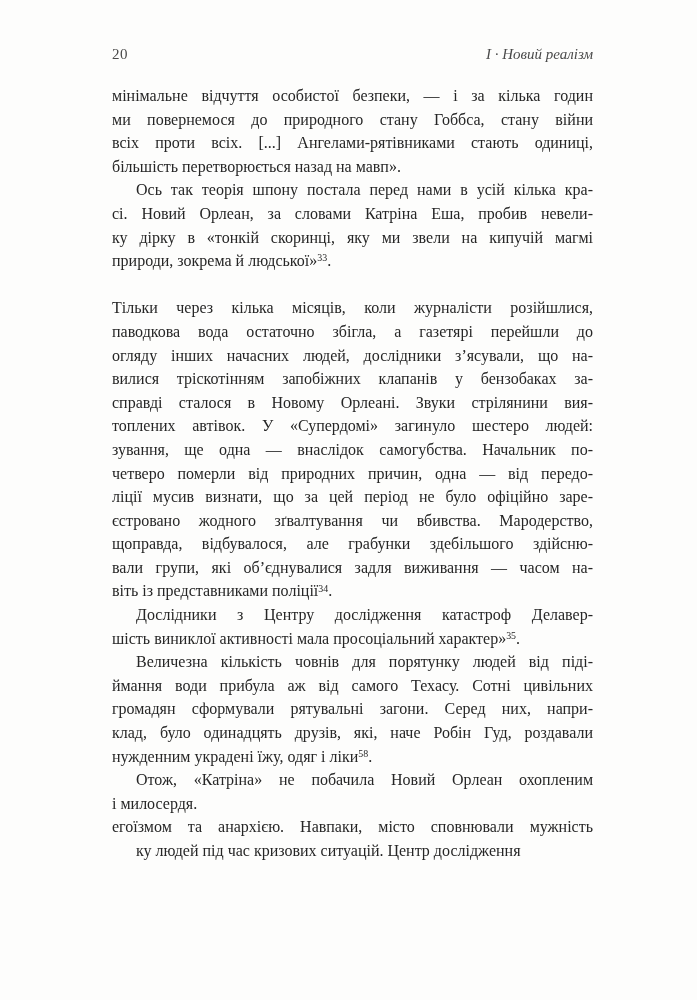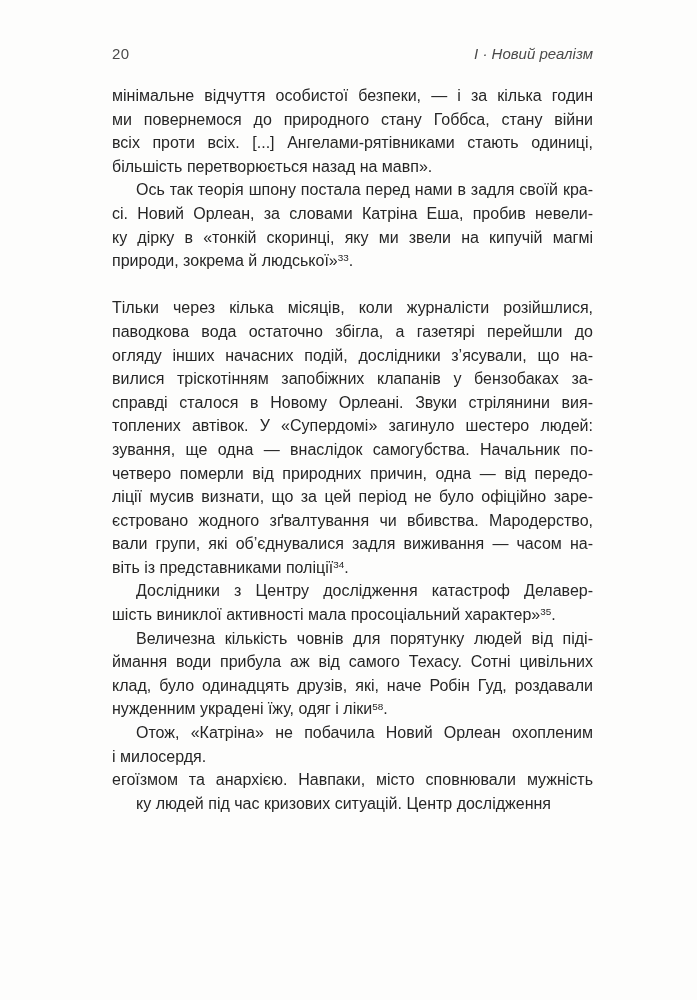--- a/index.html
+++ b/index.html
@@ -10,21 +10,21 @@
     width: 697px;
     height: 1000px;
     background: var(--bg, #fdfdfc);
     overflow: hidden;
   }
   .page {
     position: relative;
     width: 697px;
     height: 844px;
     background: var(--bg, #fdfdfc);
-    font-family: Liberation Sans, sans-serif;
+    font-family: Liberation Serif, serif;
     color: var(--text, #262626);
   }
   .running-header {
     position: absolute;
     top: 45px;
     left: 112px;
     width: 481px;
     display: flex;
     justify-content: space-between;
     align-items: baseline;
@@ -76,46 +76,48 @@
   </header>
 
   <main class="text-block">
       <div class="para">
         <div class="line">мінімальне відчуття особистої безпеки, — і за кілька годин</div>
         <div class="line">ми повернемося до природного стану Гоббса, стану війни</div>
         <div class="line">всіх проти всіх. [...] Ангелами-рятівниками стають одиниці,</div>
         <div class="line last">більшість перетворюється назад на мавп».</div>
       </div>
       <div class="para indent">
-        <div class="line">Ось так теорія шпону постала перед нами в задля своїй кра-</div>
+        <div class="line">Ось так теорія шпону постала перед нами в усій кілька кра-</div>
         <div class="line">сі. Новий Орлеан, за словами Катріна Еша, пробив невели-</div>
         <div class="line">ку дірку в «тонкій скоринці, яку ми звели на кипучій магмі</div>
         <div class="line last">природи, зокрема й людської»<sup>33</sup>.</div>
       </div>
       <div class="para space-before">
         <div class="line">Тільки через кілька місяців, коли журналісти розійшлися,</div>
         <div class="line">паводкова вода остаточно збігла, а газетярі перейшли до</div>
-        <div class="line">огляду інших начасних подій, дослідники з’ясували, що на-</div>
+        <div class="line">огляду інших начасних людей, дослідники з’ясували, що на-</div>
         <div class="line">вилися тріскотінням запобіжних клапанів у бензобаках за-</div>
         <div class="line">справді сталося в Новому Орлеані. Звуки стрілянини вия-</div>
         <div class="line">топлених автівок. У «Супердомі» загинуло шестеро людей:</div>
         <div class="line">зування, ще одна — внаслідок самогубства. Начальник по-</div>
         <div class="line">четверо померли від природних причин, одна — від передо-</div>
         <div class="line">ліції мусив визнати, що за цей період не було офіційно заре-</div>
         <div class="line">єстровано жодного зґвалтування чи вбивства. Мародерство,</div>
+        <div class="line">щоправда, відбувалося, але грабунки здебільшого здійсню-</div>
         <div class="line">вали групи, які об’єднувалися задля виживання — часом на-</div>
         <div class="line last">віть із представниками поліції<sup>34</sup>.</div>
       </div>
       <div class="para indent">
         <div class="line">Дослідники з Центру дослідження катастроф Делавер-</div>
         <div class="line last">шість виниклої активності мала просоціальний характер»<sup>35</sup>.</div>
       </div>
       <div class="para indent">
         <div class="line">Величезна кількість човнів для порятунку людей від піді-</div>
         <div class="line">ймання води прибула аж від самого Техасу. Сотні цивільних</div>
+        <div class="line">громадян сформували рятувальні загони. Серед них, напри-</div>
         <div class="line">клад, було одинадцять друзів, які, наче Робін Гуд, роздавали</div>
         <div class="line last">нужденним украдені їжу, одяг і ліки<sup>58</sup>.</div>
       </div>
       <div class="para indent">
         <div class="line">Отож, «Катріна» не побачила Новий Орлеан охопленим</div>
         <div class="line last">і милосердя.</div>
         <div class="line">егоїзмом та анархією. Навпаки, місто сповнювали мужність</div>
       </div>
       <div class="para indent">
         <div class="line last">ку людей під час кризових ситуацій. Центр дослідження</div>

